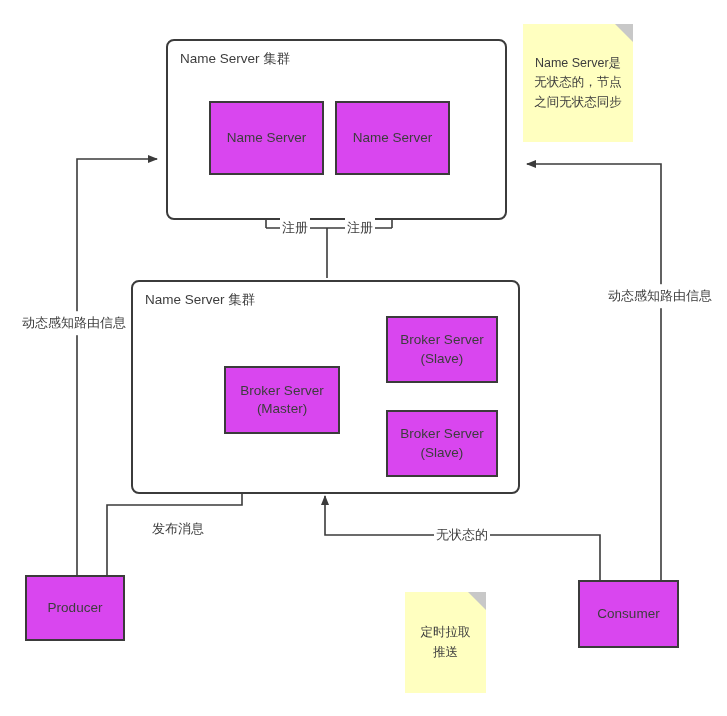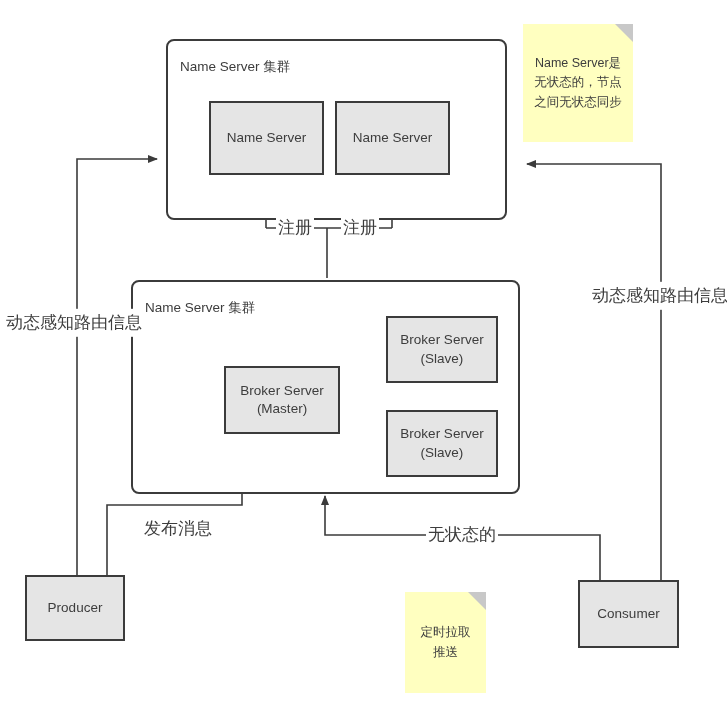--- a/index.html
+++ b/index.html
@@ -21,41 +21,41 @@
     position: absolute;
     left: 0;
     top: 0;
     width: 727px;
     height: 716px;
     pointer-events: none;
   }
   .node {
     position: absolute;
     box-sizing: border-box;
-    background: #e5e5e5;
+    background: #d946ef;
     border: 2px solid #3b3b3b;
     color: #3d3d3d;
     display: flex;
     align-items: center;
     justify-content: center;
     text-align: center;
     line-height: 1.35;
     font-size: 13.5px;
   }
   .cluster {
     position: absolute;
     box-sizing: border-box;
     background: #ffffff;
     border: 2px solid #3b3b3b;
     border-radius: 8px;
   }
   .cluster-title {
     position: absolute;
     left: 12px;
-    top: 17px;
+    top: 9px;
     font-size: 13.5px;
     color: #3d3d3d;
     white-space: nowrap;
   }
   .note {
     position: absolute;
     box-sizing: border-box;
     background: #ffffc0;
     color: #3d3d3d;
     font-size: 12.5px;
@@ -73,21 +73,21 @@
     top: 0;
     width: 0;
     height: 0;
     border-left: 18px solid transparent;
     border-top: 18px solid #c8c8c8;
   }
   .edge-label {
     position: absolute;
     background: #ffffff;
     color: #3d3d3d;
-    font-size: 17px;
+    font-size: 13px;
     line-height: 1.2;
     white-space: nowrap;
     padding: 4px 2px;
     transform: translate(-50%, -50%);
   }
   .two-line { white-space: pre-line; }
 </style>
 </head>
 <body>
 

